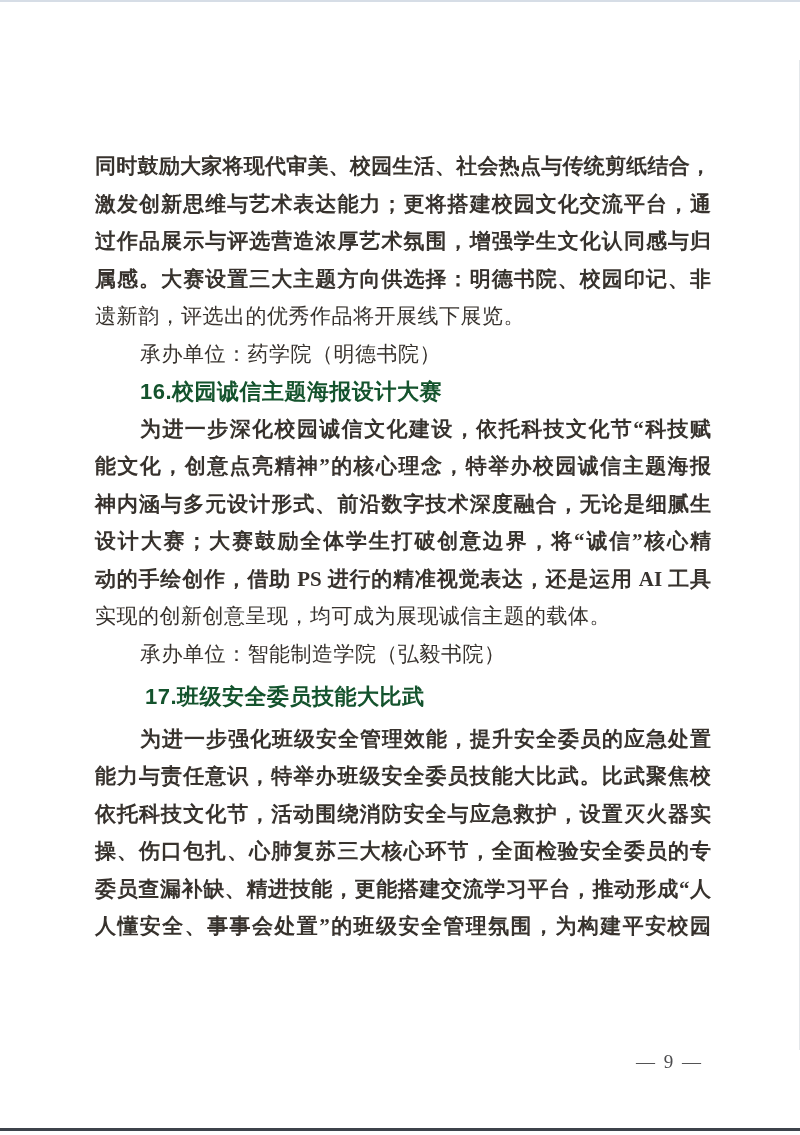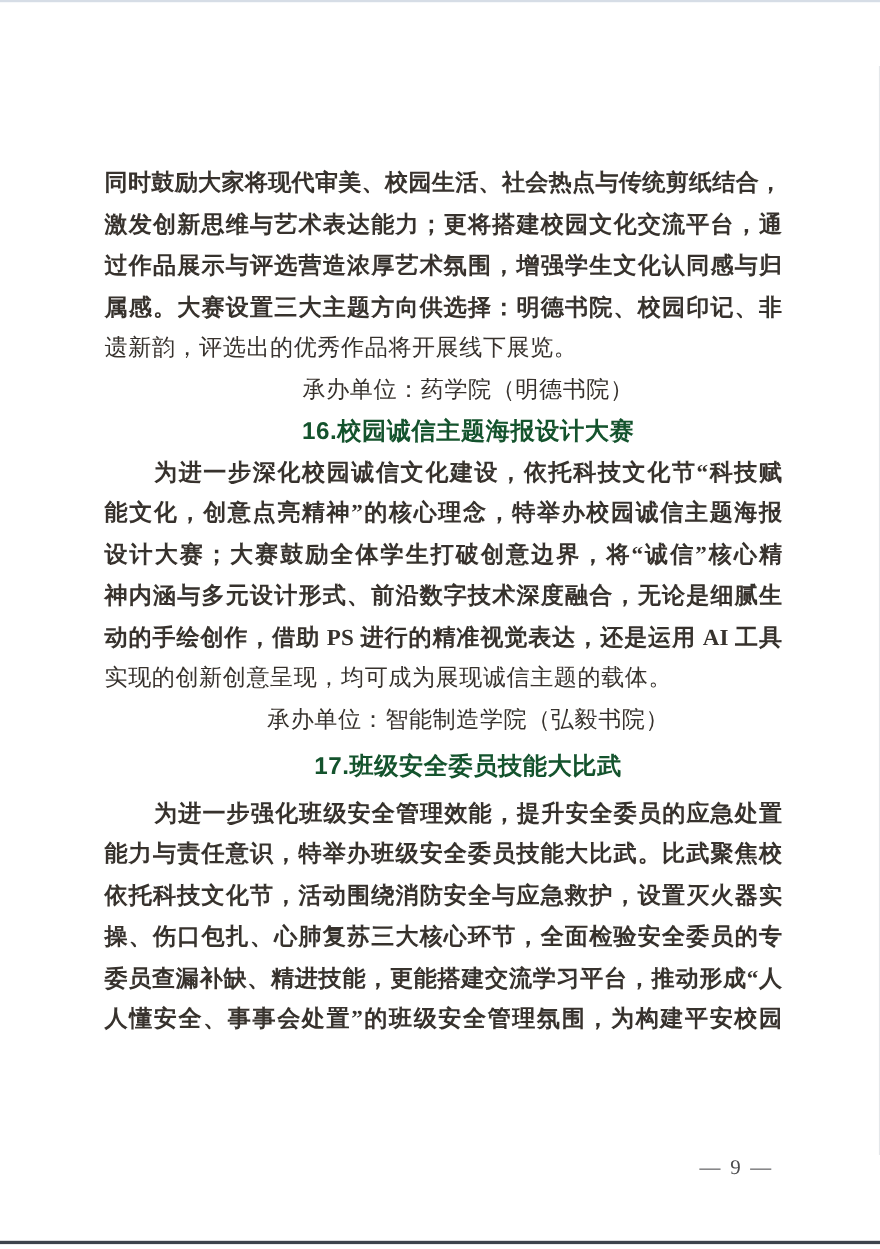--- a/index.html
+++ b/index.html
@@ -37,21 +37,21 @@
     white-space: nowrap;
     letter-spacing: 0.5px;
   }
   .just {
     white-space: normal;
     text-align: justify;
     text-align-last: justify;
     letter-spacing: 0;
     font-weight: bold;
   }
-  .indent { text-indent: 45px; text-align: center; }
+  .indent { text-indent: 45px; }
   .heading {
     font-family: "Liberation Sans", "DejaVu Sans", sans-serif;
     font-weight: 700;
     color: #14532d;
     font-size: 22px;
   }
   .page-number {
     position: absolute; left: 95px; top: 1048px;
     width: 608px;
     text-align: right;
@@ -77,22 +77,22 @@
     <div class="line">遗新韵，评选出的优秀作品将开展线下展览。</div>
   </section>
 
   <div class="line indent">承办单位：药学院（明德书院）</div>
 
   <h2 class="line heading indent" style="margin:0">16.校园诚信主题海报设计大赛</h2>
 
   <section>
     <div class="line just indent">为进一步深化校园诚信文化建设，依托科技文化节“科技赋</div>
     <div class="line just">能文化，创意点亮精神”的核心理念，特举办校园诚信主题海报</div>
+    <div class="line just">神内涵与多元设计形式、前沿数字技术深度融合，无论是细腻生</div>
     <div class="line just">设计大赛；大赛鼓励全体学生打破创意边界，将“诚信”核心精</div>
-    <div class="line just">神内涵与多元设计形式、前沿数字技术深度融合，无论是细腻生</div>
     <div class="line just">动的手绘创作，借助 PS 进行的精准视觉表达，还是运用 AI 工具</div>
     <div class="line">实现的创新创意呈现，均可成为展现诚信主题的载体。</div>
   </section>
 
   <div class="line indent">承办单位：智能制造学院（弘毅书院）</div>
 
   <h2 class="line heading indent" style="margin:5px">17.班级安全委员技能大比武</h2>
 
   <section>
     <div class="line just indent">为进一步强化班级安全管理效能，提升安全委员的应急处置</div>

